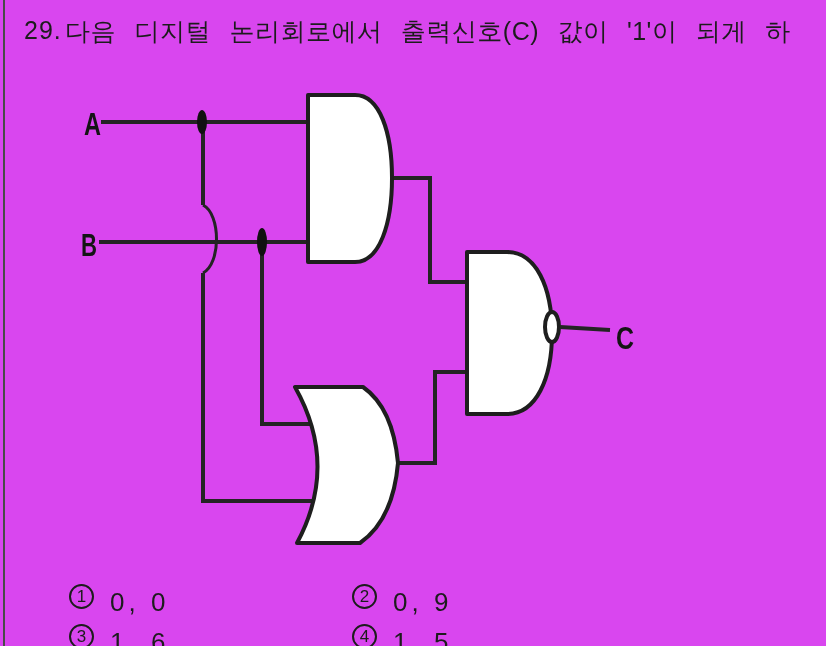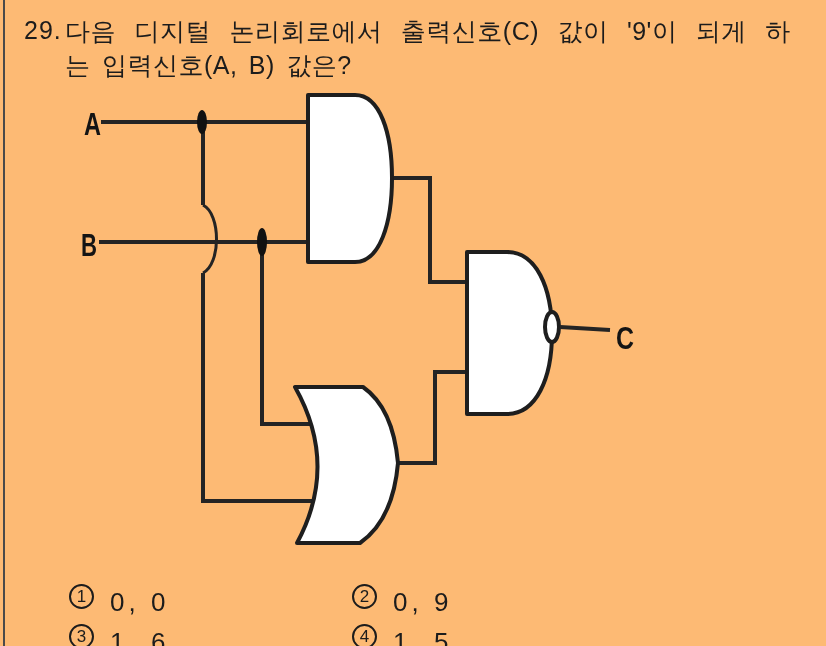--- a/index.html
+++ b/index.html
@@ -1,20 +1,20 @@
 <!DOCTYPE html>
 <html><head>
 <meta charset="utf-8">
 <style>
   html, body { margin: 0; padding: 0; background: #ffffff; }
   .page {
     position: relative;
     width: 826px;
     height: 646px;
-    background: #fdba74;
+    background: #d946ef;
     font-family: "Liberation Sans", sans-serif;
     color: #1c1c1c;
     overflow: hidden;
   }
   .page-border {
     position: absolute;
     left: 3px; top: 0;
     width: 2px; height: 646px;
     background: #4a4a4a;
   }
@@ -81,22 +81,21 @@
   }
 </style>
 </head>
 <body>
 
 <div class="page">
 
   <div class="page-border"></div>
 
   <div class="qnum">29.</div>
-  <div class="qline1">다음 디지털 논리회로에서 출력신호(C) 값이 '9'이 되게 하</div>
-  <div class="qline2">는 입력신호(A, B) 값은?</div>
+  <div class="qline1">다음 디지털 논리회로에서 출력신호(C) 값이 '1'이 되게 하</div>
 
   <svg class="circuit" width="826" height="646" viewBox="0 0 826 646">
 
     <path class="wire" d="M101 122 H310"></path>
     <path class="wire" d="M99 242 H310"></path>
 
     <path class="wire" d="M203 122 V205"></path>
     <path class="hop" d="M203 205 C221 214 221 264 203 273"></path>
     <path class="wire" d="M203 273 V501 H325"></path>
 

